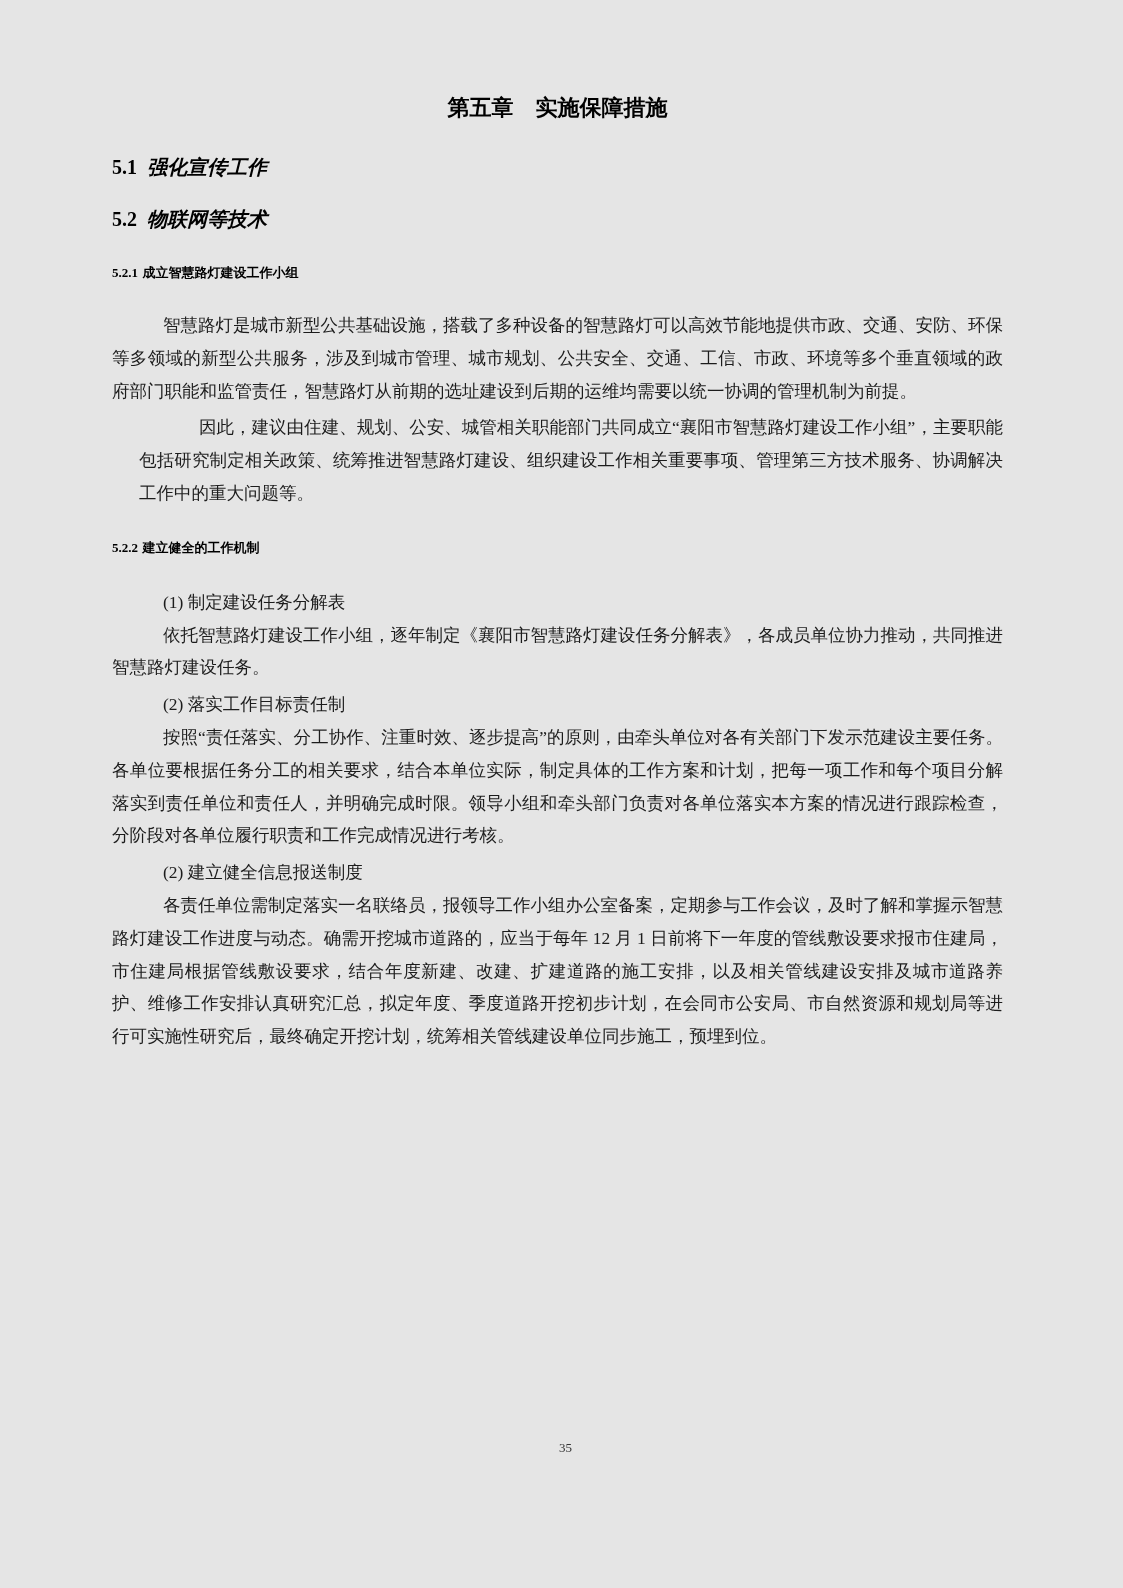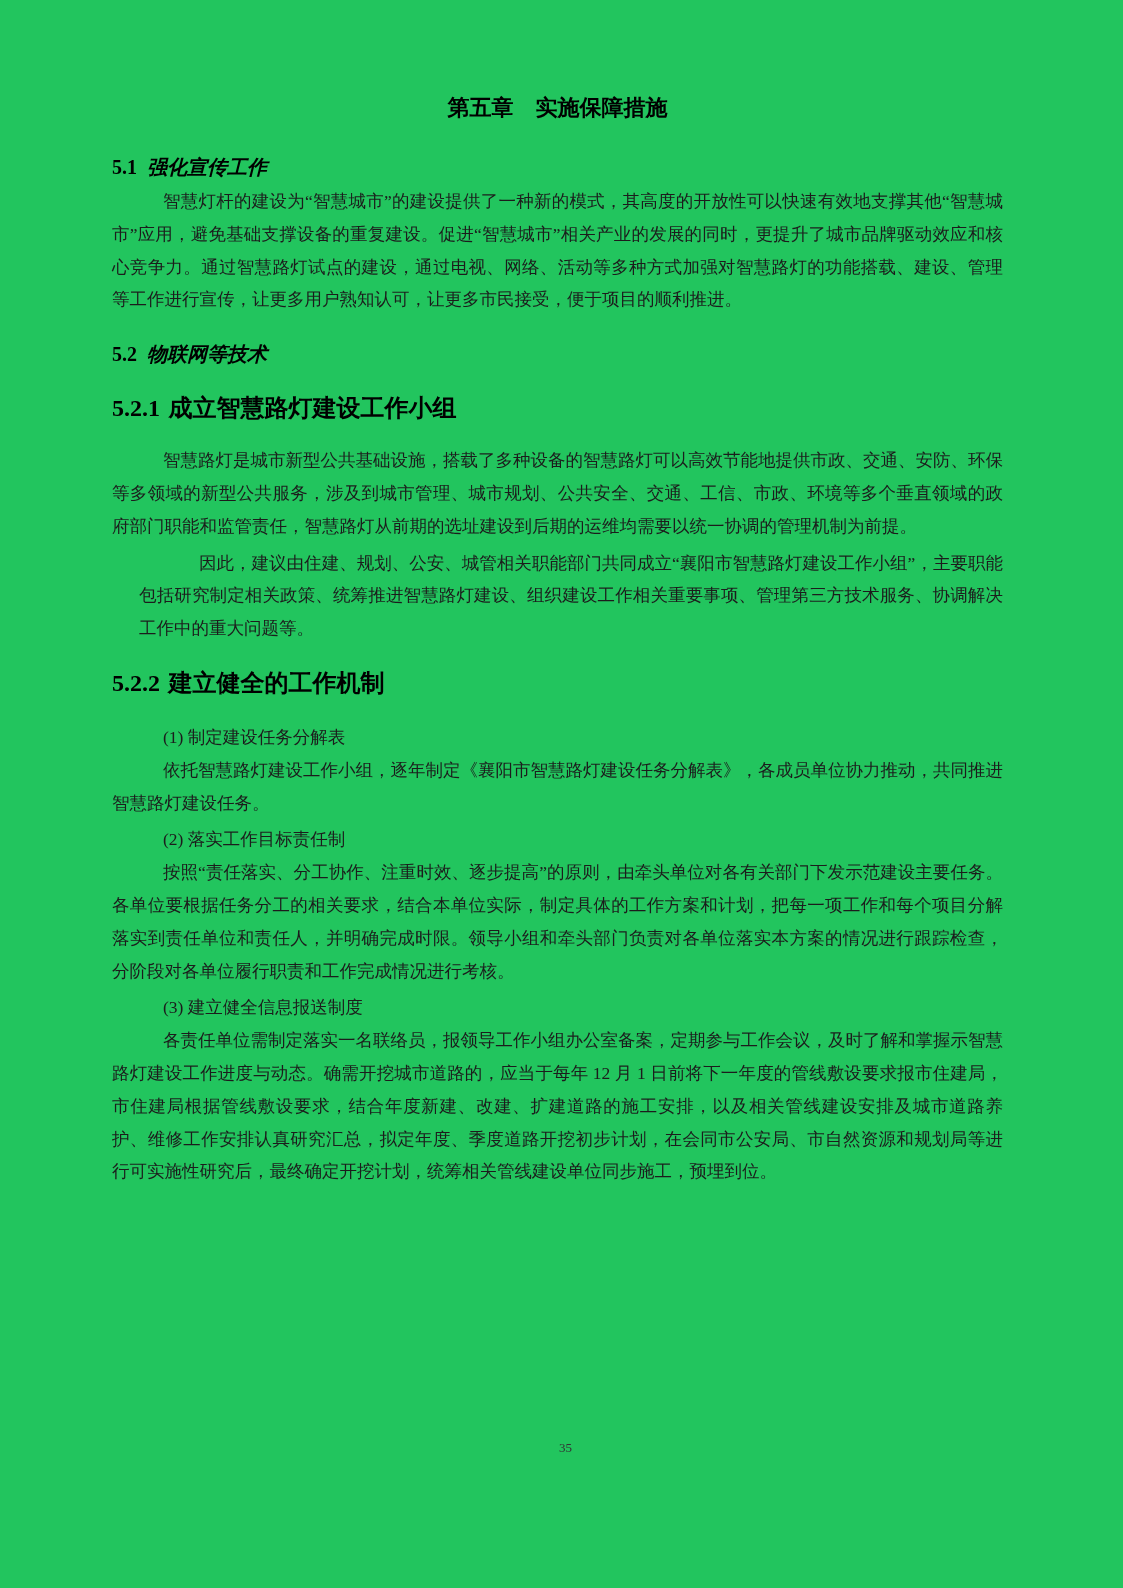--- a/index.html
+++ b/index.html
@@ -4,21 +4,21 @@
 <style>
   html, body {
     margin: 0;
     padding: 0;
     background: #ffffff;
   }
   .page {
     position: relative;
     width: 1123px;
     height: 1588px;
-    background: #22c55e;
+    background: #e5e5e5;
     box-sizing: border-box;
     padding: 93px 120px 0 112px;
     color: #1c1c1c;
     font-family: "Liberation Serif", "DejaVu Serif", serif;
     overflow: hidden;
   }
   h1, h2, h3, p { margin: 0; padding: 0; font-weight: normal; }
 
   .chapter-title {
     text-align: center;
@@ -33,21 +33,21 @@
   .h-sec {
     font-size: 20px;
     line-height: 28px;
     font-weight: bold;
     color: #000;
     font-family: "Liberation Serif", sans-serif;
   }
   .h-sec .gap { margin-left: 0.5em; font-style: italic; }
 
   .h-sub {
-    font-size: 24px;
+    font-size: 13px;
     line-height: 28px;
     font-weight: bold;
     color: #000;
     font-family: "Liberation Serif", sans-serif;
   }
   .h-sub .gap { margin-left: 0.35em; }
 
   .para {
     font-size: 17.5px;
     line-height: 32.8px;
@@ -75,35 +75,34 @@
 </style>
 </head>
 <body>
 
 <div class="page">
 
   <h1 class="chapter-title"><span>第五章</span><span class="gap">实施保障措施</span></h1>
 
   <h2 class="h-sec mt-30"><span>5.1</span><span class="gap">强化宣传工作</span></h2>
 
-  <p class="para indent mt-4">智慧灯杆的建设为“智慧城市”的建设提供了一种新的模式，其高度的开放性可以快速有效地支撑其他“智慧城市”应用，避免基础支撑设备的重复建设。促进“智慧城市”相关产业的发展的同时，更提升了城市品牌驱动效应和核心竞争力。通过智慧路灯试点的建设，通过电视、网络、活动等多种方式加强对智慧路灯的功能搭载、建设、管理等工作进行宣传，让更多用户熟知认可，让更多市民接受，便于项目的顺利推进。</p>
 
   <h2 class="h-sec mt-24"><span>5.2</span><span class="gap">物联网等技术</span></h2>
 
   <h3 class="h-sub mt-26"><span>5.2.1</span><span class="gap">成立智慧路灯建设工作小组</span></h3>
 
   <p class="para indent mt-18">智慧路灯是城市新型公共基础设施，搭载了多种设备的智慧路灯可以高效节能地提供市政、交通、安防、环保等多领域的新型公共服务，涉及到城市管理、城市规划、公共安全、交通、工信、市政、环境等多个垂直领域的政府部门职能和监管责任，智慧路灯从前期的选址建设到后期的运维均需要以统一协调的管理机制为前提。</p>
   <p class="para indent-deep mt-4">因此，建议由住建、规划、公安、城管相关职能部门共同成立“襄阳市智慧路灯建设工作小组”，主要职能包括研究制定相关政策、统筹推进智慧路灯建设、组织建设工作相关重要事项、管理第三方技术服务、协调解决工作中的重大问题等。</p>
 
   <h3 class="h-sub mt-24"><span>5.2.2</span><span class="gap">建立健全的工作机制</span></h3>
 
   <p class="para indent mt-24">(1) 制定建设任务分解表</p>
   <p class="para indent">依托智慧路灯建设工作小组，逐年制定《襄阳市智慧路灯建设任务分解表》，各成员单位协力推动，共同推进智慧路灯建设任务。</p>
 
   <p class="para indent mt-4">(2) 落实工作目标责任制</p>
   <p class="para indent">按照“责任落实、分工协作、注重时效、逐步提高”的原则，由牵头单位对各有关部门下发示范建设主要任务。各单位要根据任务分工的相关要求，结合本单位实际，制定具体的工作方案和计划，把每一项工作和每个项目分解落实到责任单位和责任人，并明确完成时限。领导小组和牵头部门负责对各单位落实本方案的情况进行跟踪检查，分阶段对各单位履行职责和工作完成情况进行考核。</p>
 
-  <p class="para indent mt-4">(3) 建立健全信息报送制度</p>
+  <p class="para indent mt-4">(2) 建立健全信息报送制度</p>
   <p class="para indent">各责任单位需制定落实一名联络员，报领导工作小组办公室备案，定期参与工作会议，及时了解和掌握示智慧路灯建设工作进度与动态。确需开挖城市道路的，应当于每年 12 月 1 日前将下一年度的管线敷设要求报市住建局，市住建局根据管线敷设要求，结合年度新建、改建、扩建道路的施工安排，以及相关管线建设安排及城市道路养护、维修工作安排认真研究汇总，拟定年度、季度道路开挖初步计划，在会同市公安局、市自然资源和规划局等进行可实施性研究后，最终确定开挖计划，统筹相关管线建设单位同步施工，预埋到位。</p>
 
   <div class="page-number">35</div>
 
 </div>
 
 </body></html>

